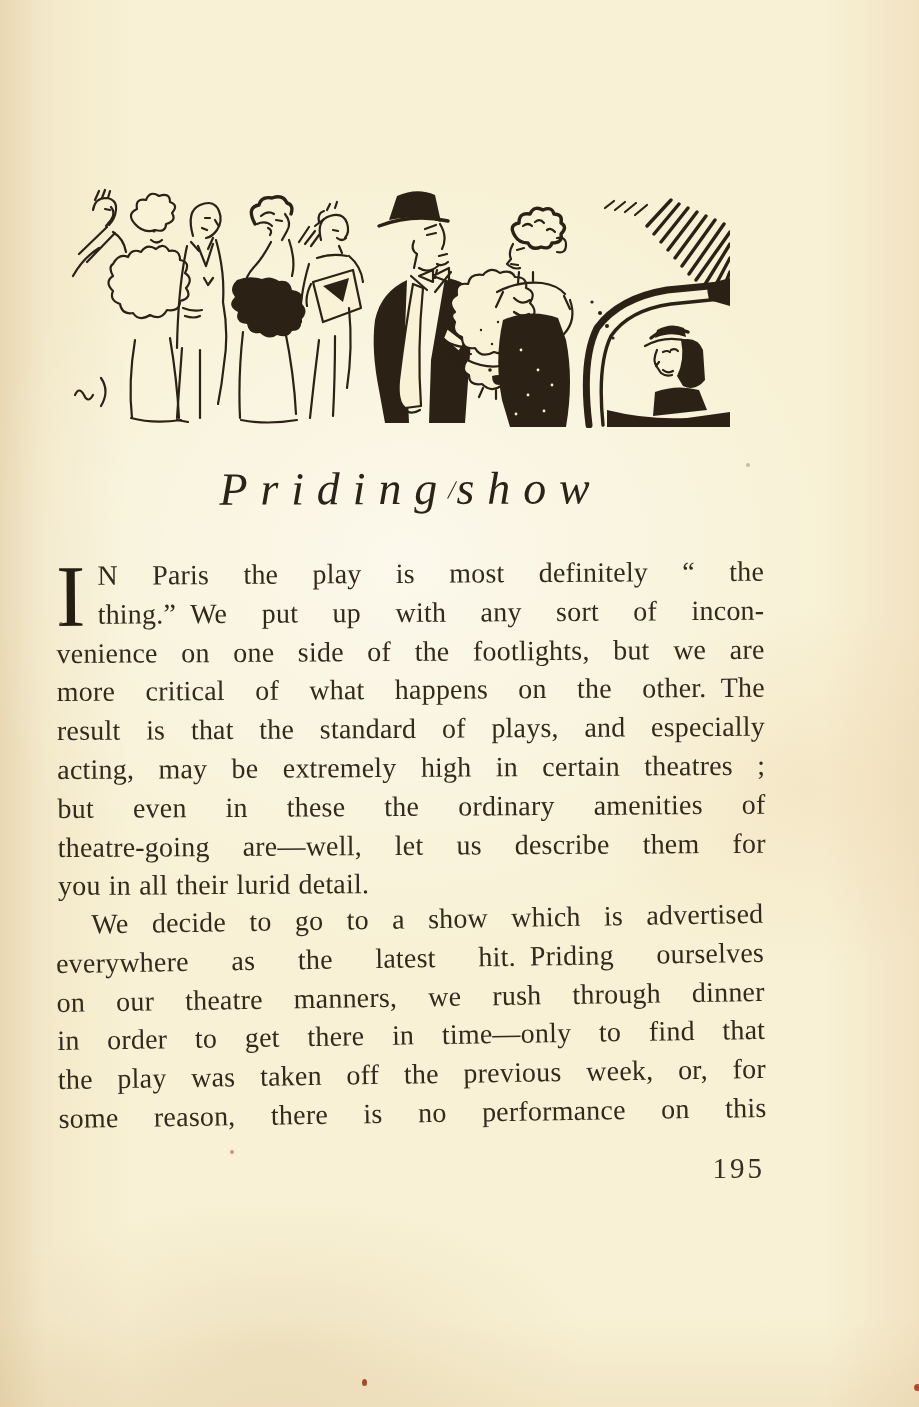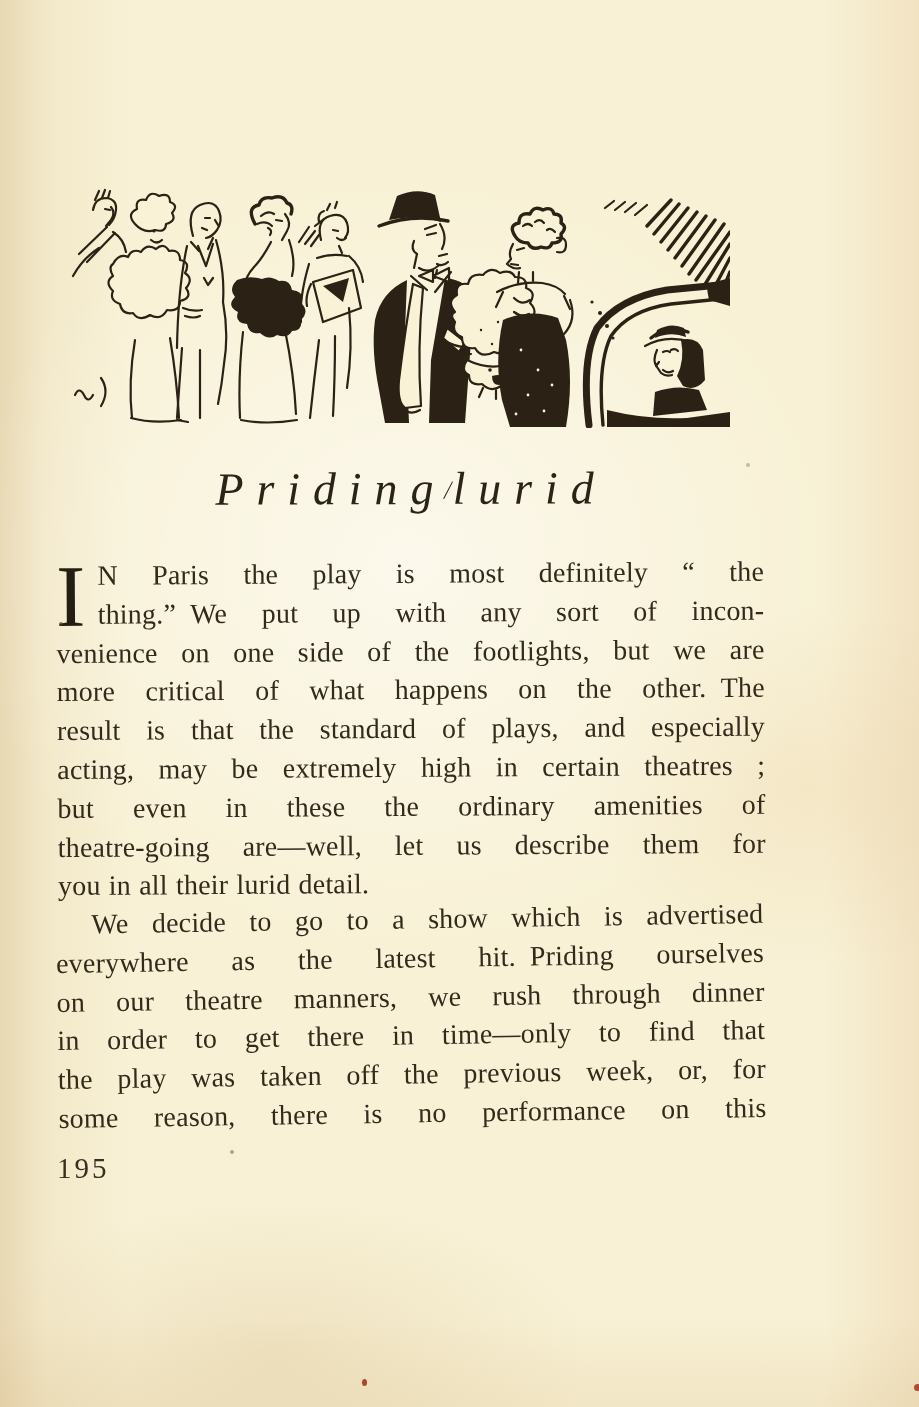--- a/index.html
+++ b/index.html
@@ -35,21 +35,21 @@
   .para2{transform:rotate(-0.9deg);}
   .dropcap{
     float:left;font-size:88px;line-height:72px;padding:4px 12px 0 0;
     color:#241d12;font-weight:normal;
   }
   .line{height:38.8px;line-height:38.8px;text-align:justify;text-align-last:justify;
     letter-spacing:0.2px;word-spacing:1px;white-space:normal;overflow:visible;}
   .line.no-just{text-align:left;text-align-last:auto;}
   .line.indent{text-indent:36px;}
   .page-number{
-    position:absolute;left:57px;top:1152px;width:708px;text-align:left;
+    position:absolute;left:57px;top:1152px;width:708px;text-align:right;
     font-size:29px;letter-spacing:3px;color:#3a2e1e;
   }
   .speck{position:absolute;border-radius:50%;}
   .speck-a{left:362px;top:1379px;width:5px;height:7px;background:#a7492f;}
   .speck-b{left:914px;top:1384px;width:7px;height:7px;background:#b14a30;}
   .speck-c{left:746px;top:463px;width:4px;height:4px;background:#8a7a5e;opacity:.45;}
   .speck-d{left:230px;top:1150px;width:4px;height:4px;background:#8c5a40;opacity:.55;}
   .speck-e{left:59px;top:622px;width:4px;height:4px;background:#4a3c28;opacity:.6;}
 </style>
 </head>
@@ -179,21 +179,21 @@
       <path class="ill-fill" d="M616,162 Q632,158 638,172 L640,202 Q630,214 618,208 L612,198 Q620,182 616,162 Z"></path>
       <path class="ill-fill" d="M590,214 Q612,206 634,212 L642,232 L588,238 Z"></path>
     </g>
 
     <g>
       <path class="ill-stroke" d="M540,30 l9,-7 M550,32 l10,-8 M560,34 l11,-9 M570,37 l12,-10"></path>
       <path class="ill-thick" d="M582,48 L606,22 M589,56 L614,26 M596,64 L623,30 M603,72 L632,34 M610,80 L641,38 M617,88 L650,42 M624,96 L659,46 M631,102 L665,54 M639,108 L665,66 M648,112 L665,80 M656,116 L665,94"></path>
     </g>
   </svg>
 
-  <h1 class="title"><span>Priding</span><span class="sep">⁄</span><span>lurid</span></h1>
+  <h1 class="title"><span>Priding</span><span class="sep">⁄</span><span>show</span></h1>
 
   <div class="body-text">
     <div class="para para1">
       <span class="dropcap">I</span>
       <div class="line">N Paris the play is most definitely “ the</div>
       <div class="line">thing.” We put up with any sort of incon-</div>
       <div class="line">venience on one side of the footlights, but we are</div>
       <div class="line">more critical of what happens on the other. The</div>
       <div class="line">result is that the standard of plays, and especially</div>
       <div class="line">acting, may be extremely high in certain theatres ;</div>

